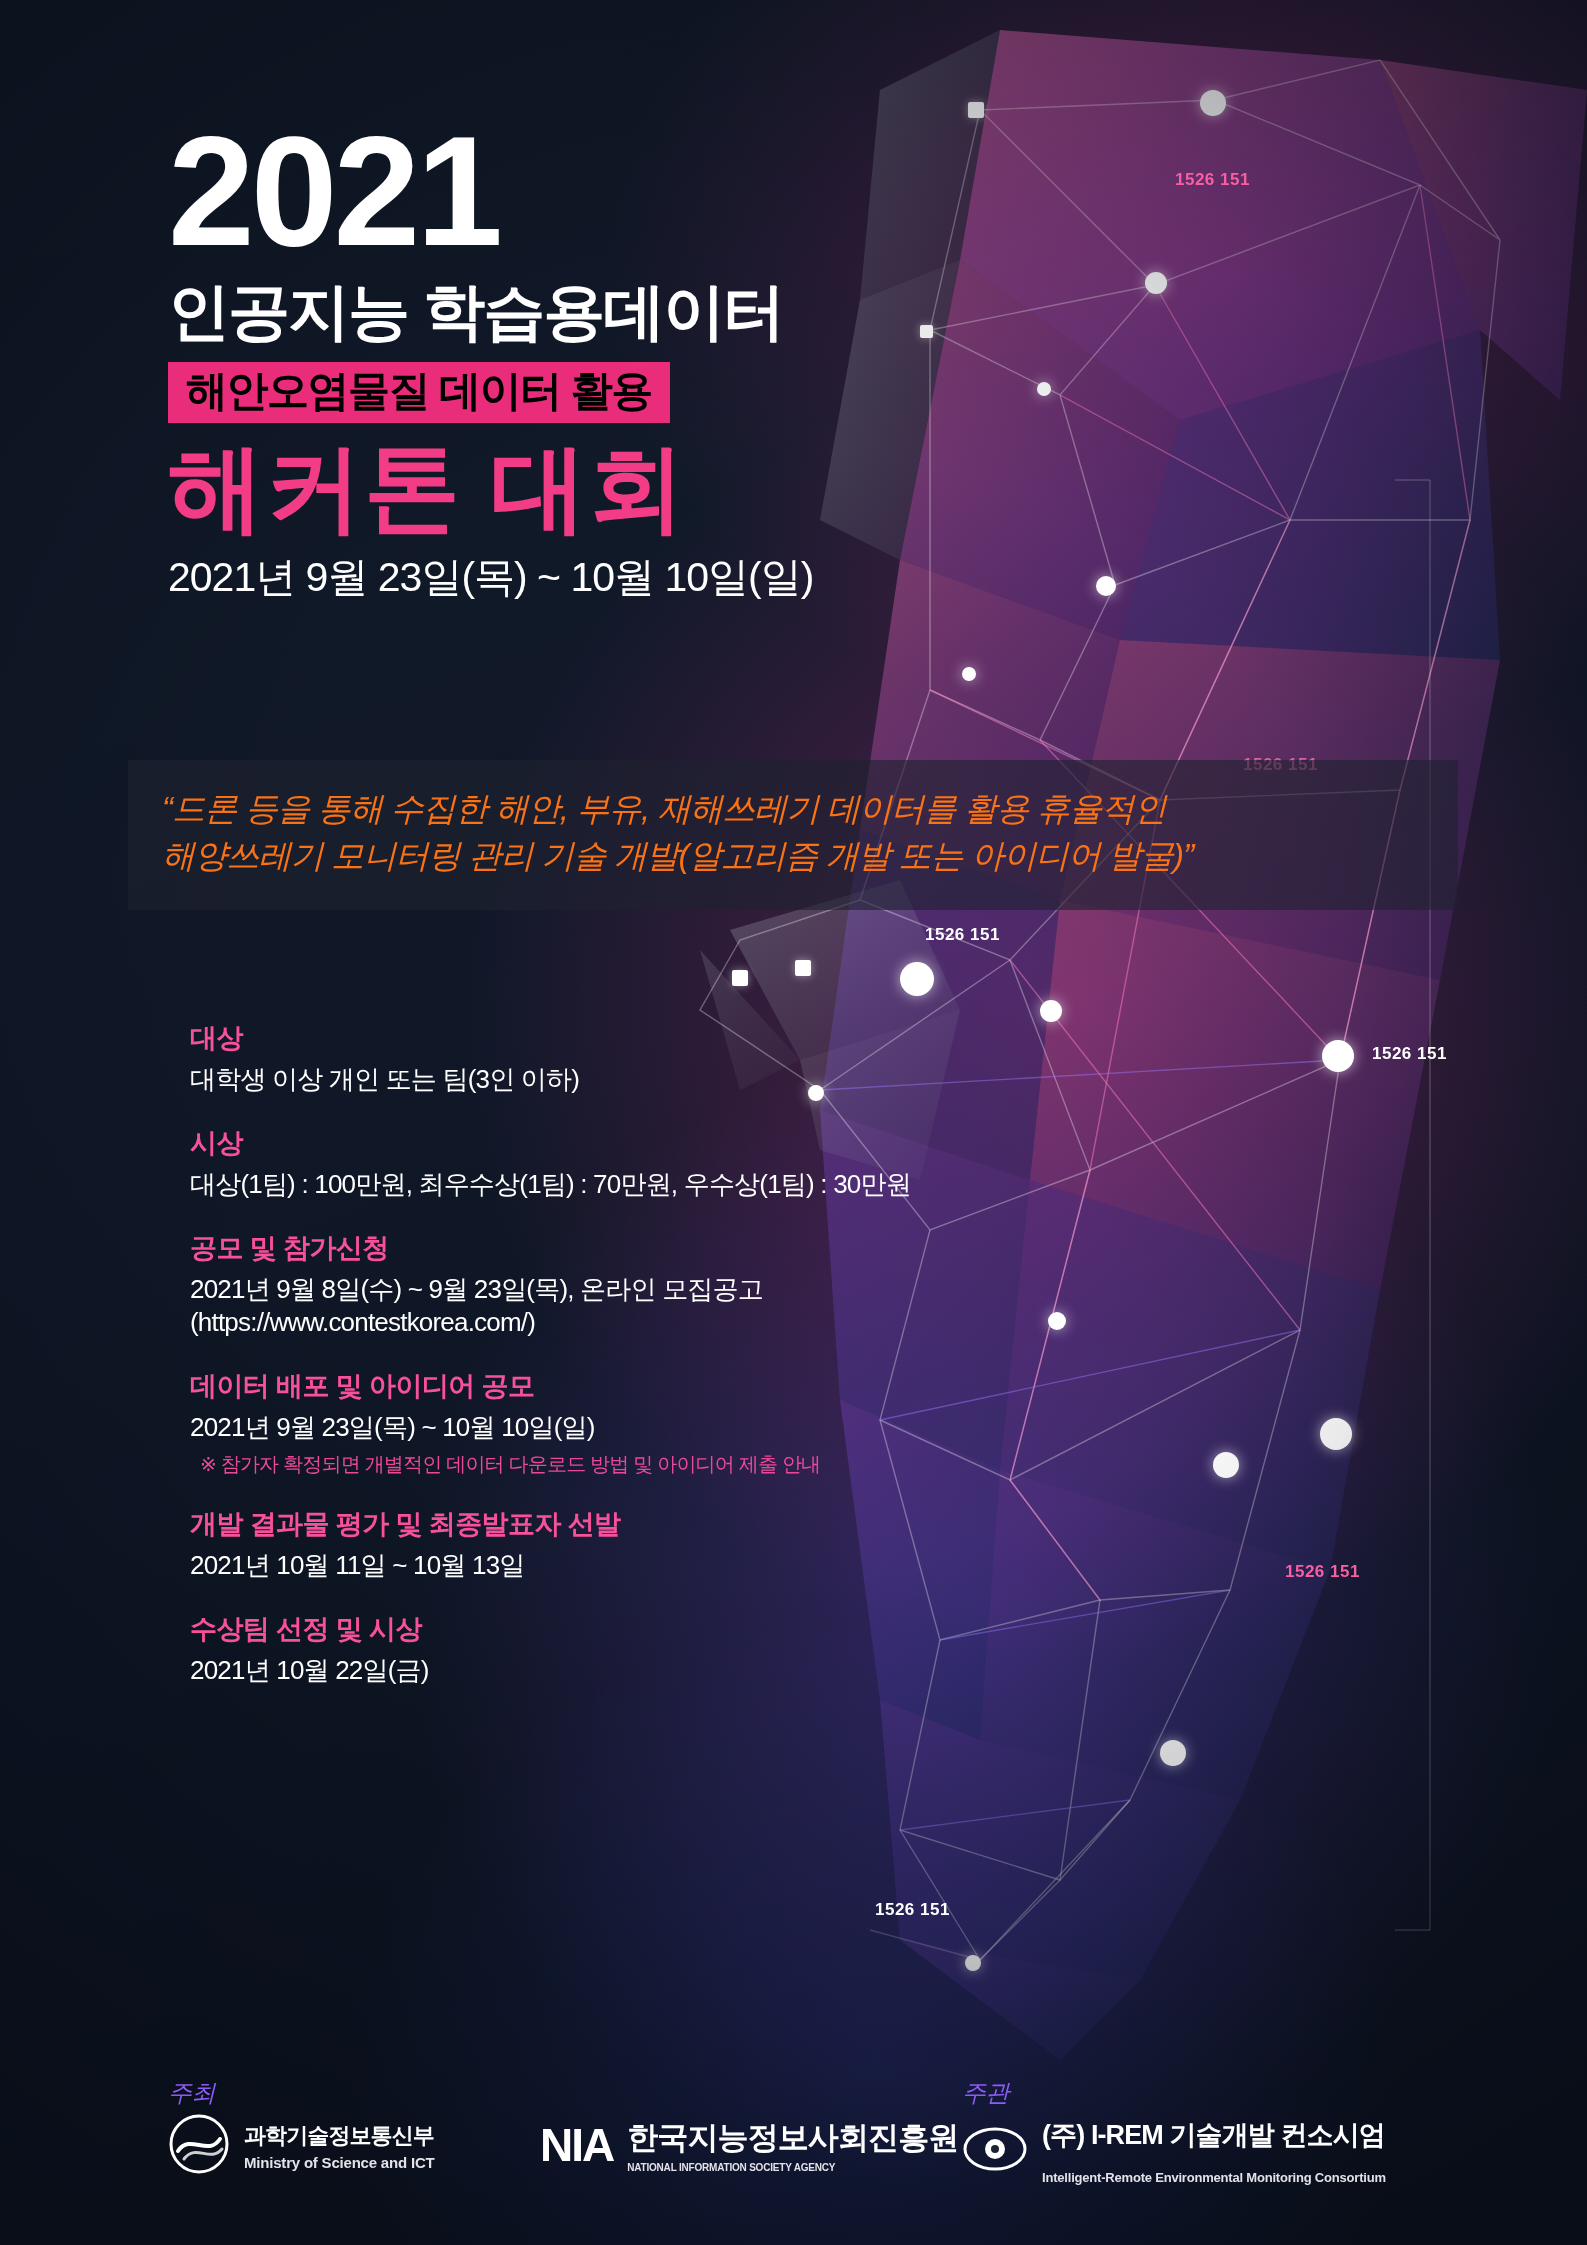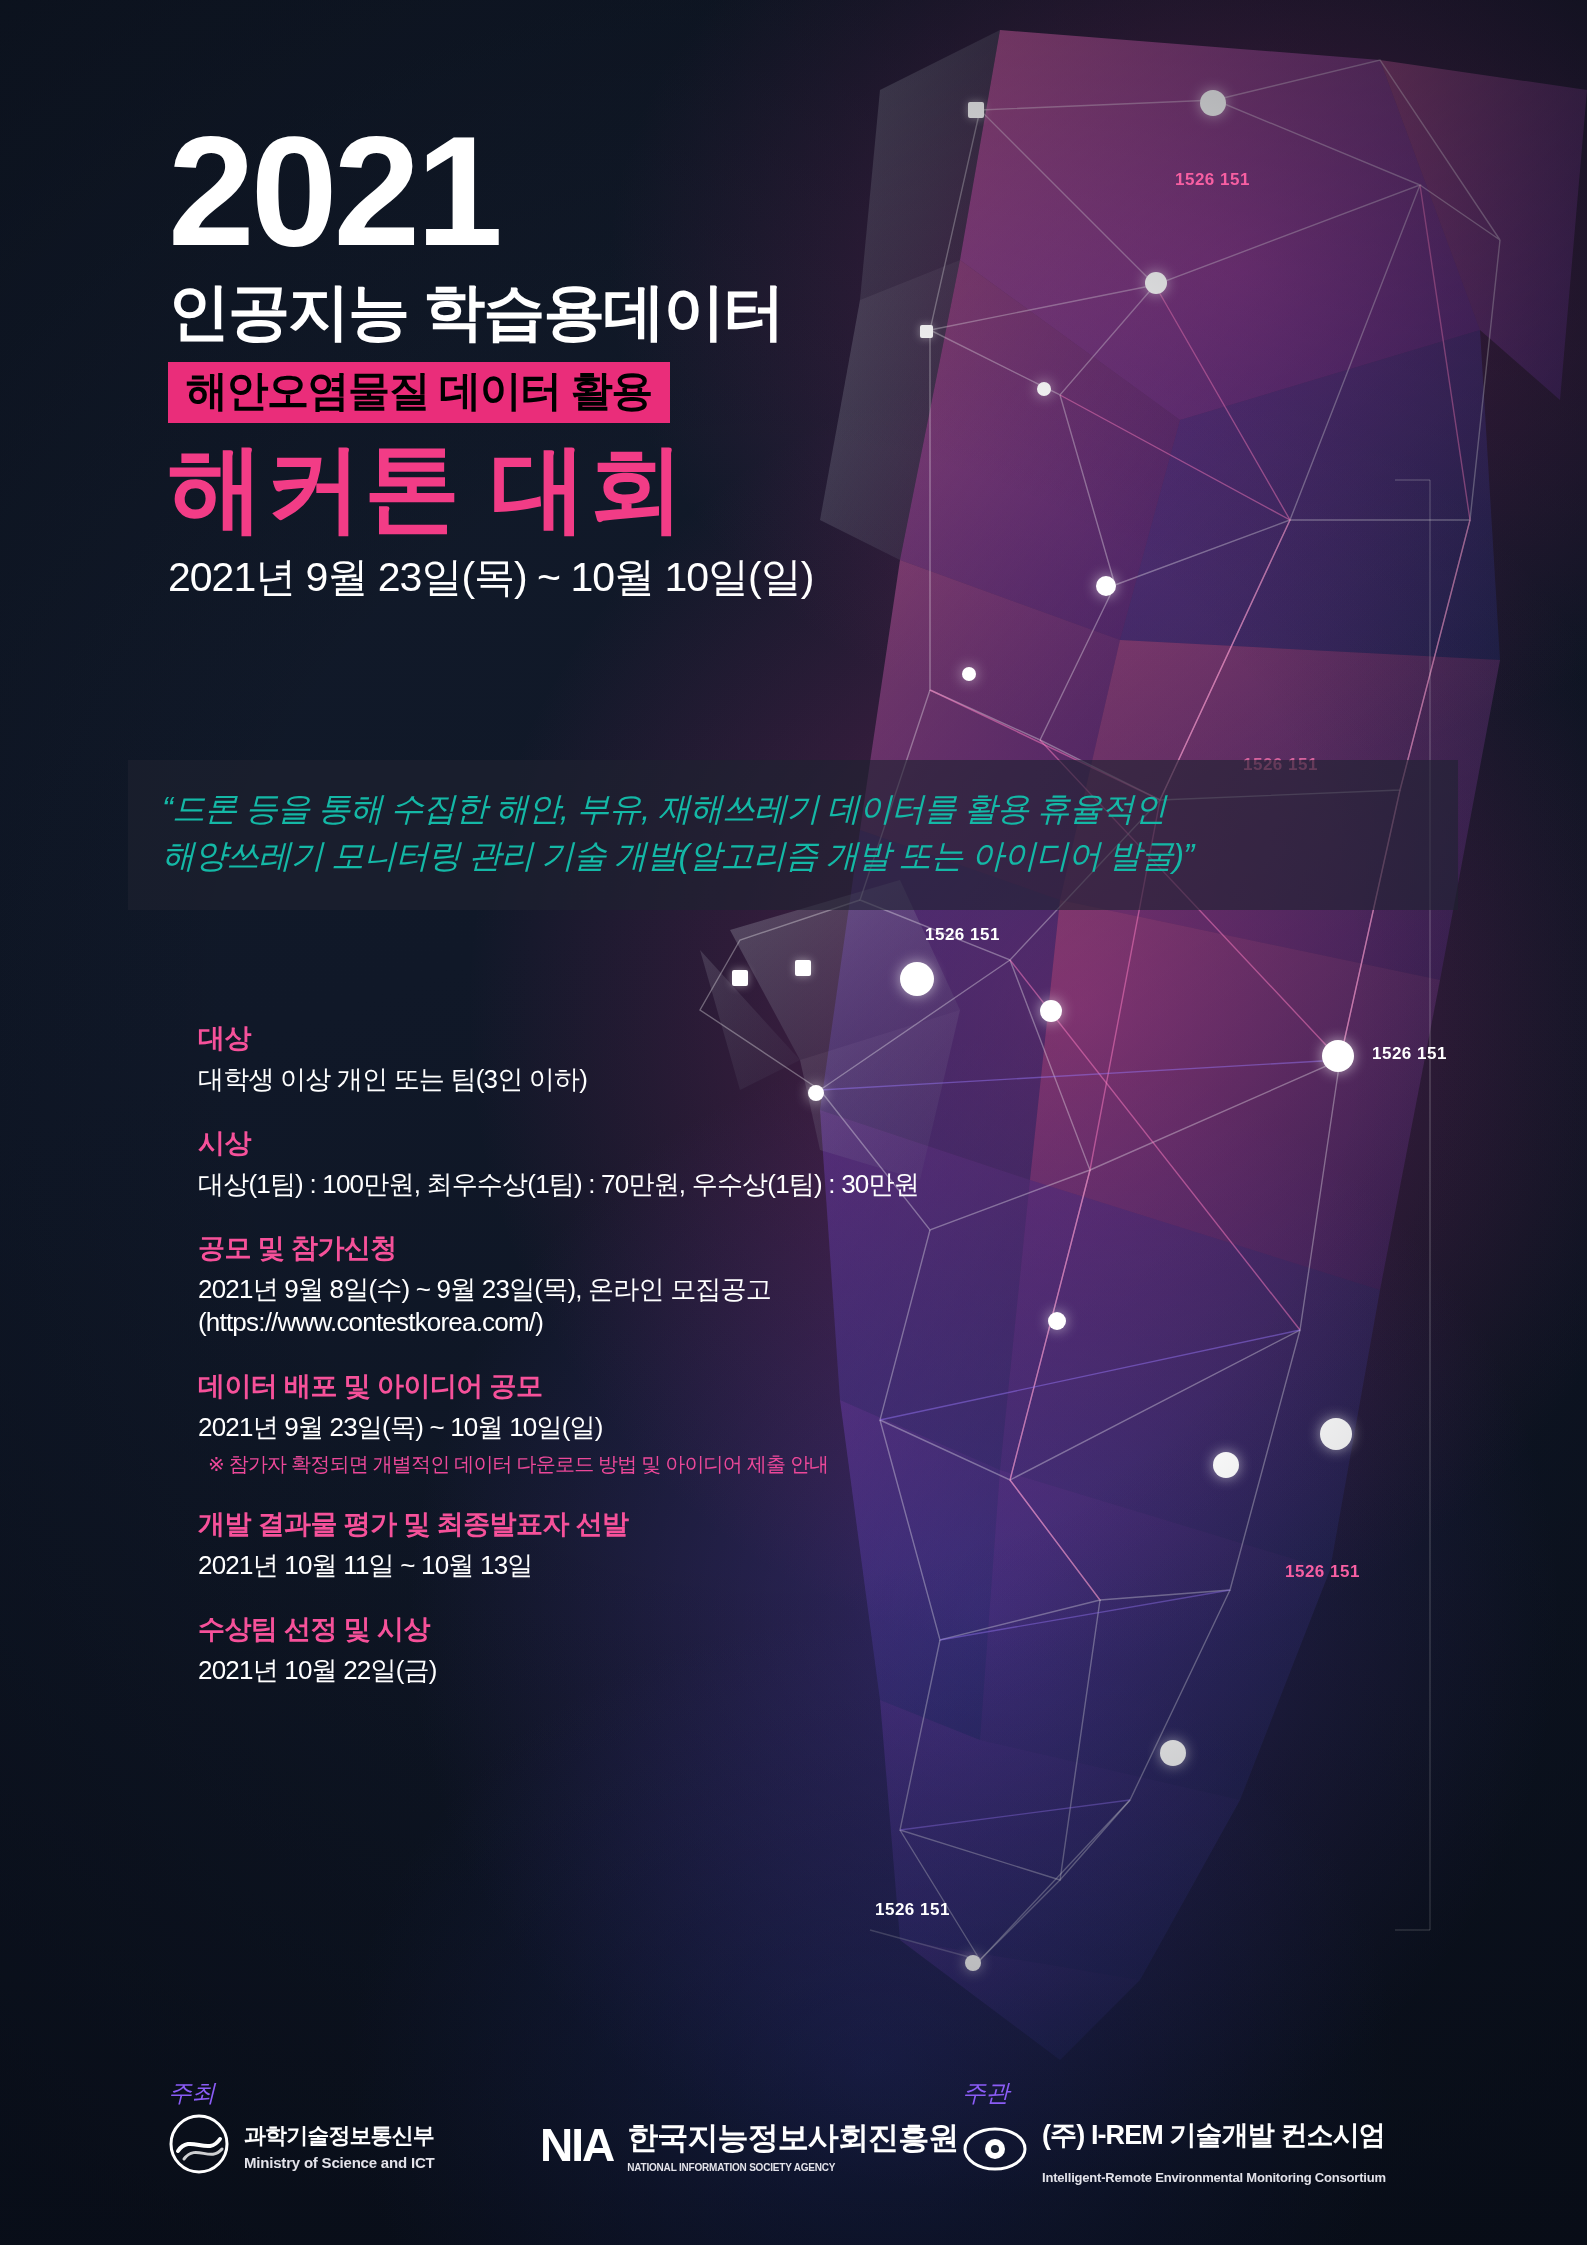--- a/index.html
+++ b/index.html
@@ -106,35 +106,35 @@
 
   
   .quote {
     position: absolute;
     left: 128px;
     top: 760px;
     width: 1330px;
     padding: 26px 34px 30px 34px;
     box-sizing: border-box;
     background: rgba(30,34,48,0.62);
-    color: #14b8a6;
+    color: #f97316;
     font-size: 33px;
     font-style: italic;
     line-height: 1.42;
     letter-spacing: -0.8px;
   }
 
   
   .info {
     position: absolute;
     left: 190px;
     top: 1020px;
     width: 900px;
   }
-  .info-item { margin-bottom: 28px; margin-left: 8px; }
+  .info-item { margin-bottom: 28px; }
   .info-title {
     color: #f6519a;
     font-size: 27px;
     font-weight: bold;
     letter-spacing: -0.6px;
     margin-bottom: 7px;
   }
   .info-body {
     color: #ffffff;
     font-size: 26px;

